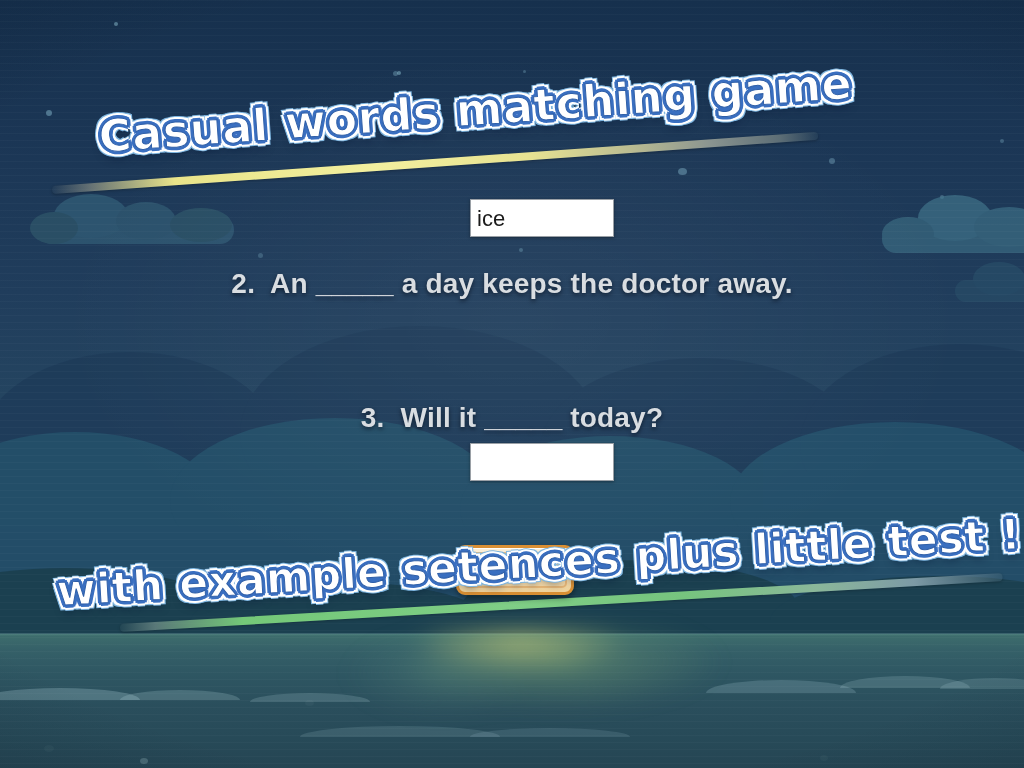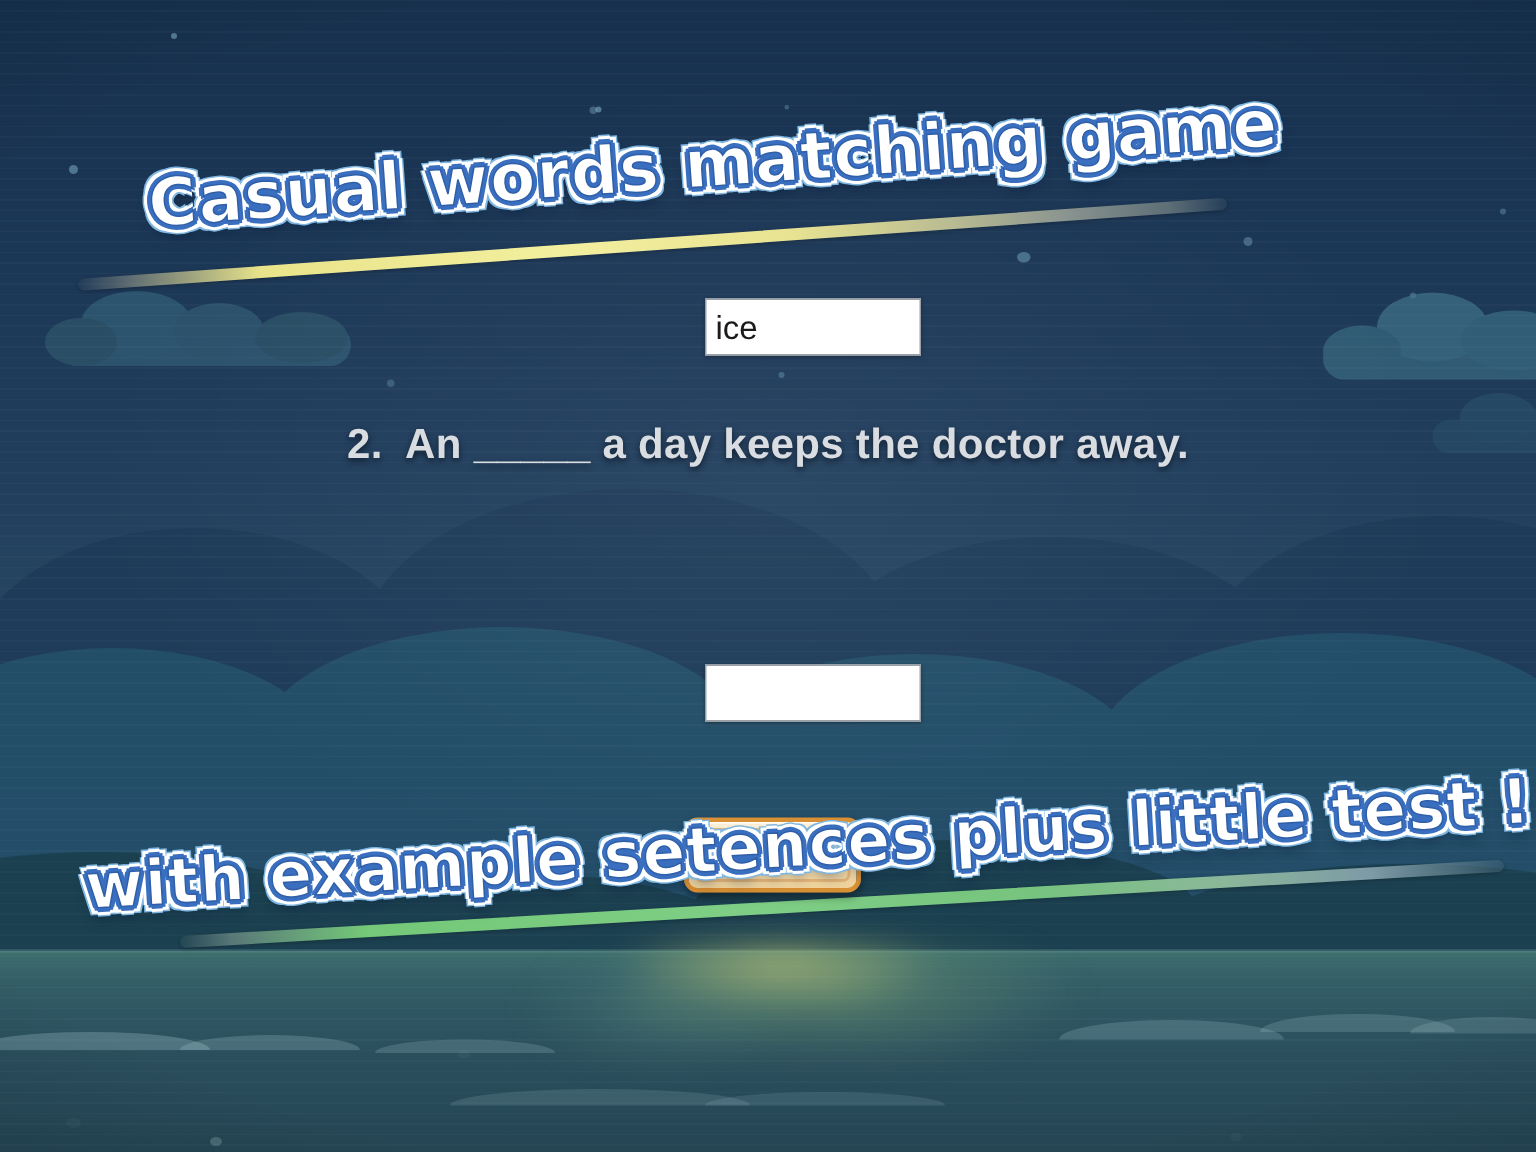--- a/index.html
+++ b/index.html
@@ -219,24 +219,27 @@
     <span class="inner"></span>
     <span class="lbl"></span>
   </div>
 
   <div id="quiz">
 
     <div class="answerbox" style="top:199px;">
       <span>ice</span>
     </div>
 
-    <div class="q" style="top:280px;">
+    <div class="q" style="top:268px;">
       <span class="qtext"><span>2.</span>&nbsp; <span>An</span> <span class="blank">_____</span> <span>a day keeps the doctor away.</span></span>
     </div>
 
+    <div class="q" style="top:402px;">
+      <span class="qtext"><span>3.</span>&nbsp; <span>Will it</span> <span class="blank">_____</span> <span>today?</span></span>
+    </div>
     <div class="answerbox" style="top:443px;">
       <span></span>
     </div>
 
   </div>
 
   <div class="wordart" id="title">Casual words matching game</div>
   <div class="wordart" id="subtitle">with example setences plus little test !</div>
 
 </div>

